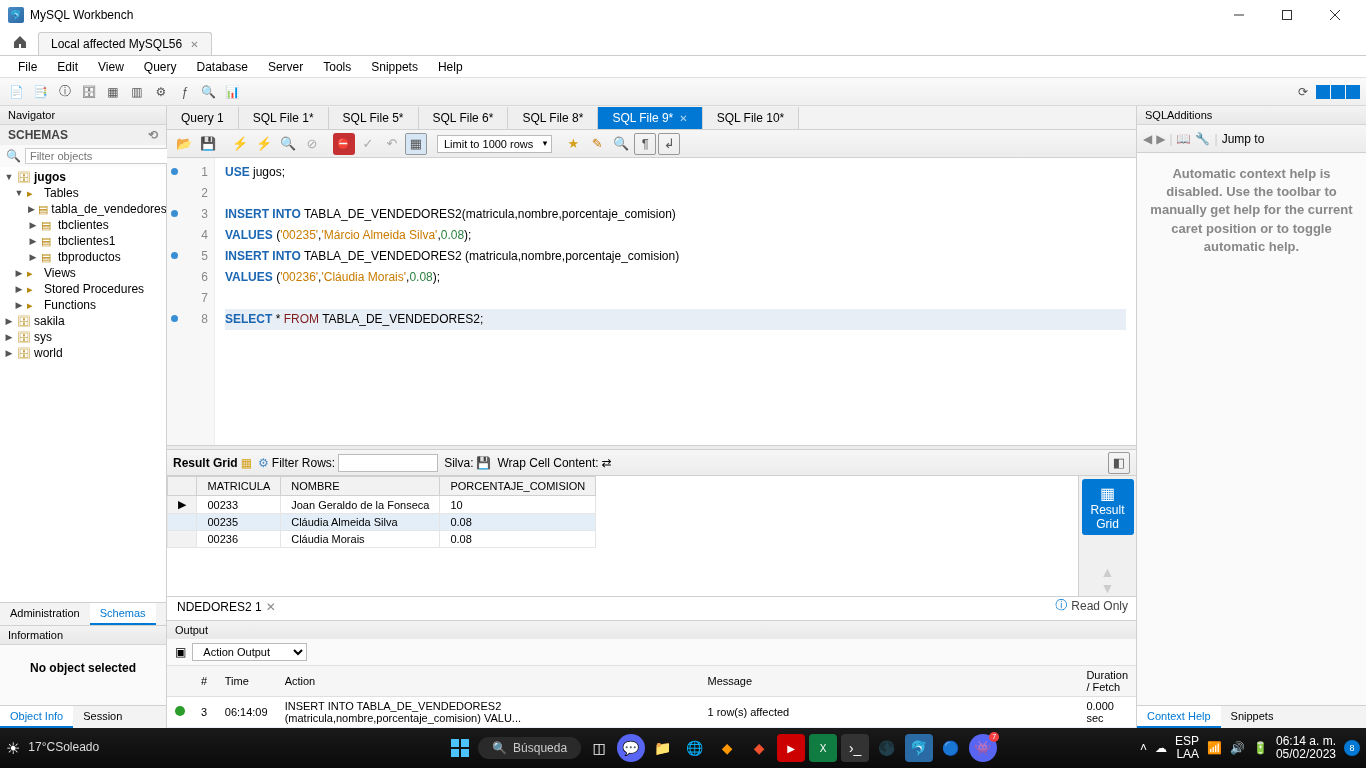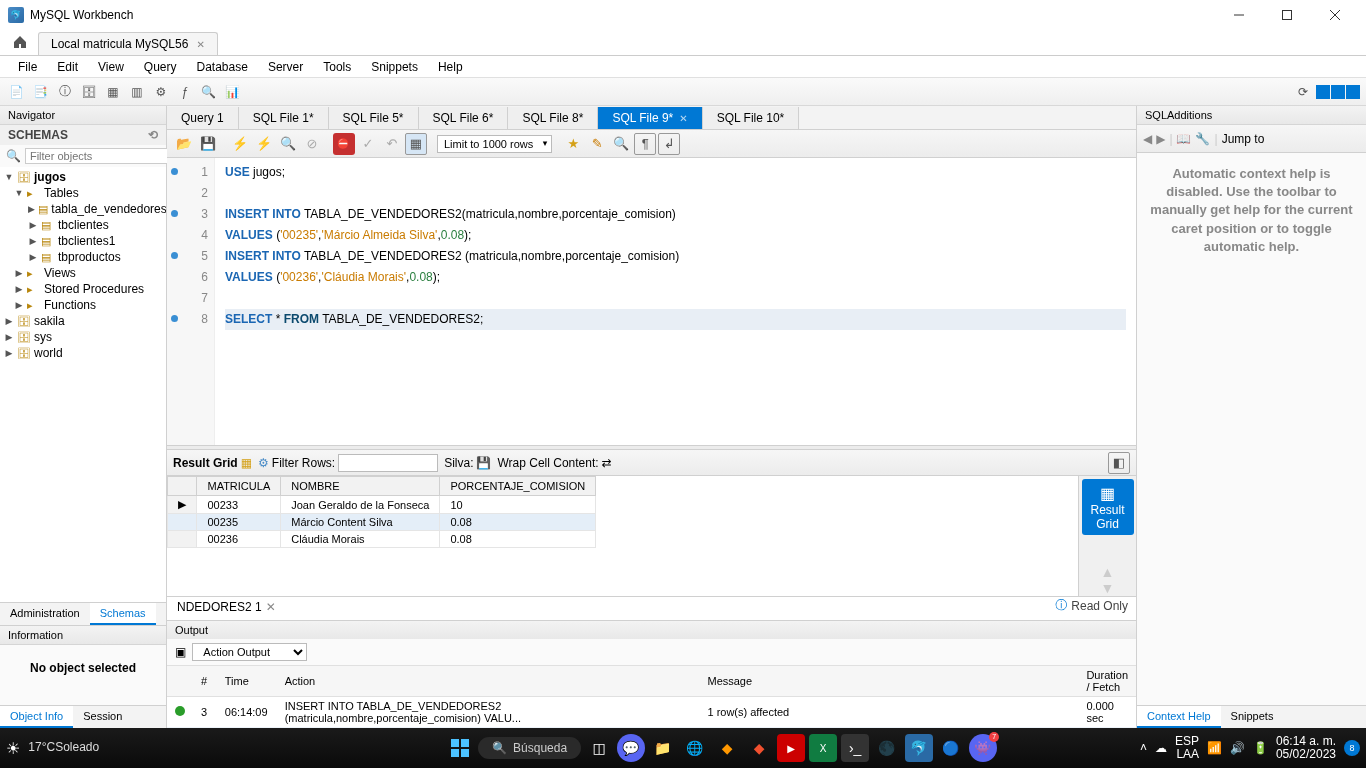--- a/index.html
+++ b/index.html
@@ -50,21 +50,21 @@
 .et-icon.box{border:1px solid #999}
 .limit-sel{border:1px solid #bbb;padding:2px 18px 2px 6px;font-size:11px;background:#fff;position:relative}
 .limit-sel::after{content:"▾";position:absolute;right:4px;top:2px;font-size:9px}
 .editor-body{flex:1;display:flex;background:#fff;font-family:Consolas,monospace;font-size:13px;overflow:auto;min-height:0}
 .gutter{width:48px;background:#f7f7f7;text-align:right;color:#888;padding:4px 6px 4px 0;border-right:1px solid #eee}
 .gutter div{height:21px;line-height:21px;position:relative}
 .bp{position:absolute;left:4px;top:6px;width:7px;height:7px;border-radius:50%;background:#3a8fd4}
 .code{flex:1;padding:4px 10px}
 .code div{height:21px;line-height:21px;white-space:pre}
 .kw{color:#1a66b3;font-weight:600}
-.kw2{color:#0c4a6e;font-weight:700}
+.kw2{color:#7f1d1d;font-weight:400}
 .str{color:#c97b00}
 .num{color:#2a7f3f}
 .code .sel{background:#e8eef5}
 .splitter{height:5px;background:#ececec;border-top:1px solid #d0d0d0;border-bottom:1px solid #d0d0d0;cursor:ns-resize}
 .result-bar{height:26px;display:flex;align-items:center;padding:0 6px;gap:6px;background:linear-gradient(#f6f6f6,#ececec);border-bottom:1px solid #d0d0d0;font-size:11px}
 .rb-item{display:flex;align-items:center;gap:3px}
 .rb-input{border:1px solid #bbb;width:100px;height:18px;padding:0 4px;background:#fff}
 .result-area{display:flex;height:120px}
 .result-grid{flex:1;overflow:auto;background:#fff}
 .result-grid table{border-collapse:collapse;width:auto}
@@ -124,21 +124,21 @@
       </div>
   </div>
 </div>
 
 <div class="conn-tab-row">
   <div class="home-icon">
       <svg width="16" height="16" viewBox="0 0 16 16">
         <path d="M2 8 L8 2 L14 8 L14 14 L9 14 L9 10 L7 10 L7 14 L2 14 Z" fill="#555"></path>
       </svg>
     </div>
-  <div class="conn-tab"><span>Local matricula MySQL56</span><span class="x">✕</span></div>
+  <div class="conn-tab"><span>Local affected MySQL56</span><span class="x">✕</span></div>
 </div>
 
 <div class="menubar" id="menubar">
     <span>File</span>
     <span>Edit</span>
     <span>View</span>
     <span>Query</span>
     <span>Database</span>
     <span>Server</span>
     <span>Tools</span>
@@ -341,21 +341,21 @@
               </tr>
               <tr class="">
                 <td class="rowhead">▶</td>
                 <td>00233</td>
                 <td>Joan Geraldo de la Fonseca</td>
                 <td>10</td>
               </tr>
               <tr class="sel">
                 <td class="rowhead"></td>
                 <td>00235</td>
-                <td>Márcio Content Silva</td>
+                <td>Cláudia Almeida Silva</td>
                 <td>0.08</td>
               </tr>
               <tr class="">
                 <td class="rowhead"></td>
                 <td>00236</td>
                 <td>Cláudia Morais</td>
                 <td>0.08</td>
               </tr>
             </tbody>
           </table>

